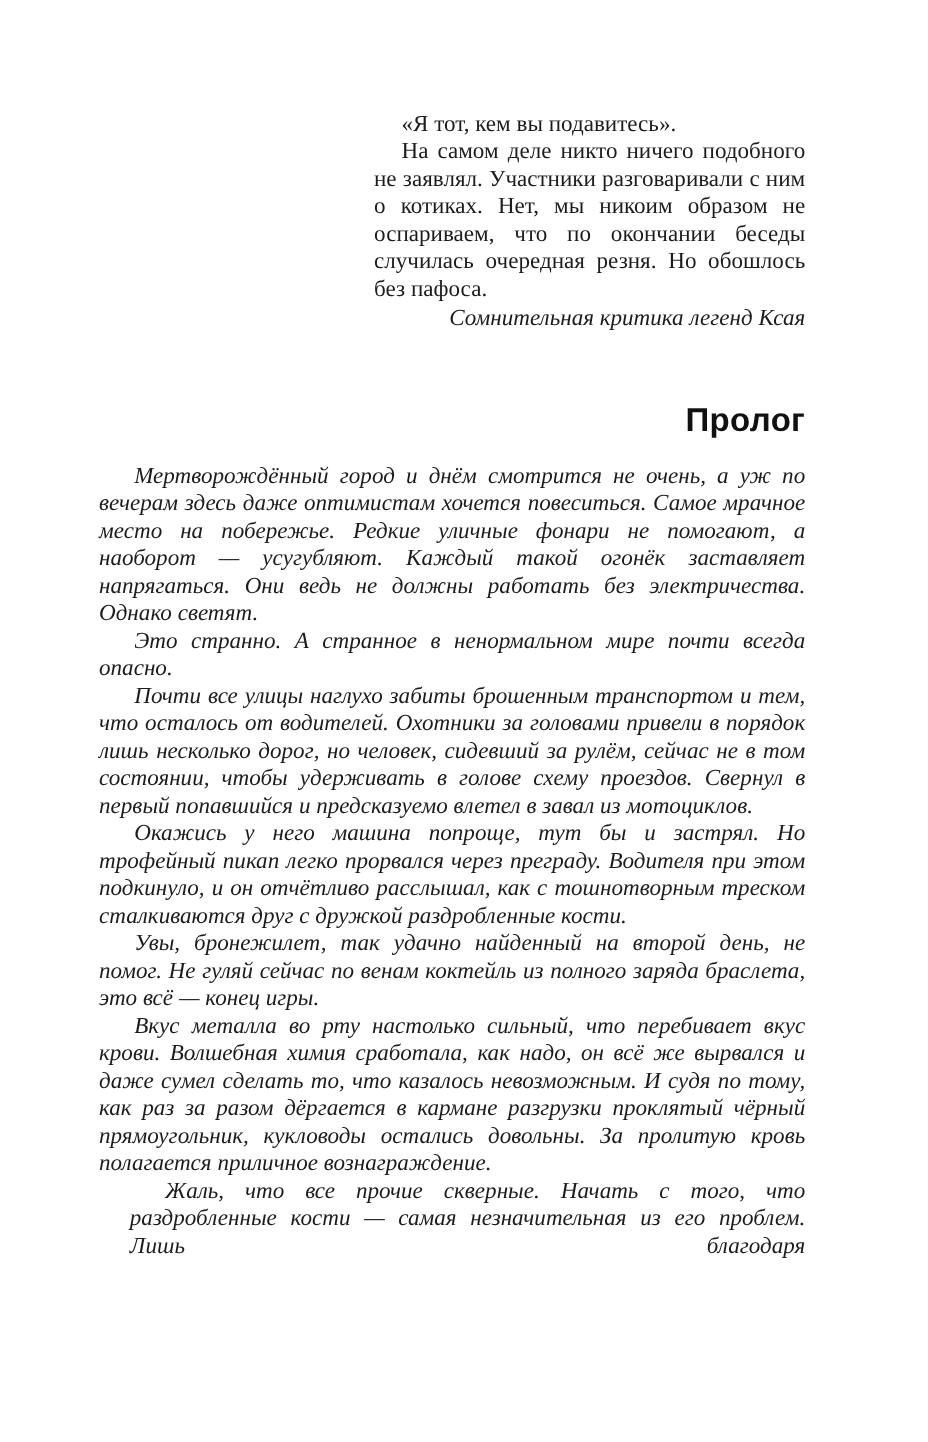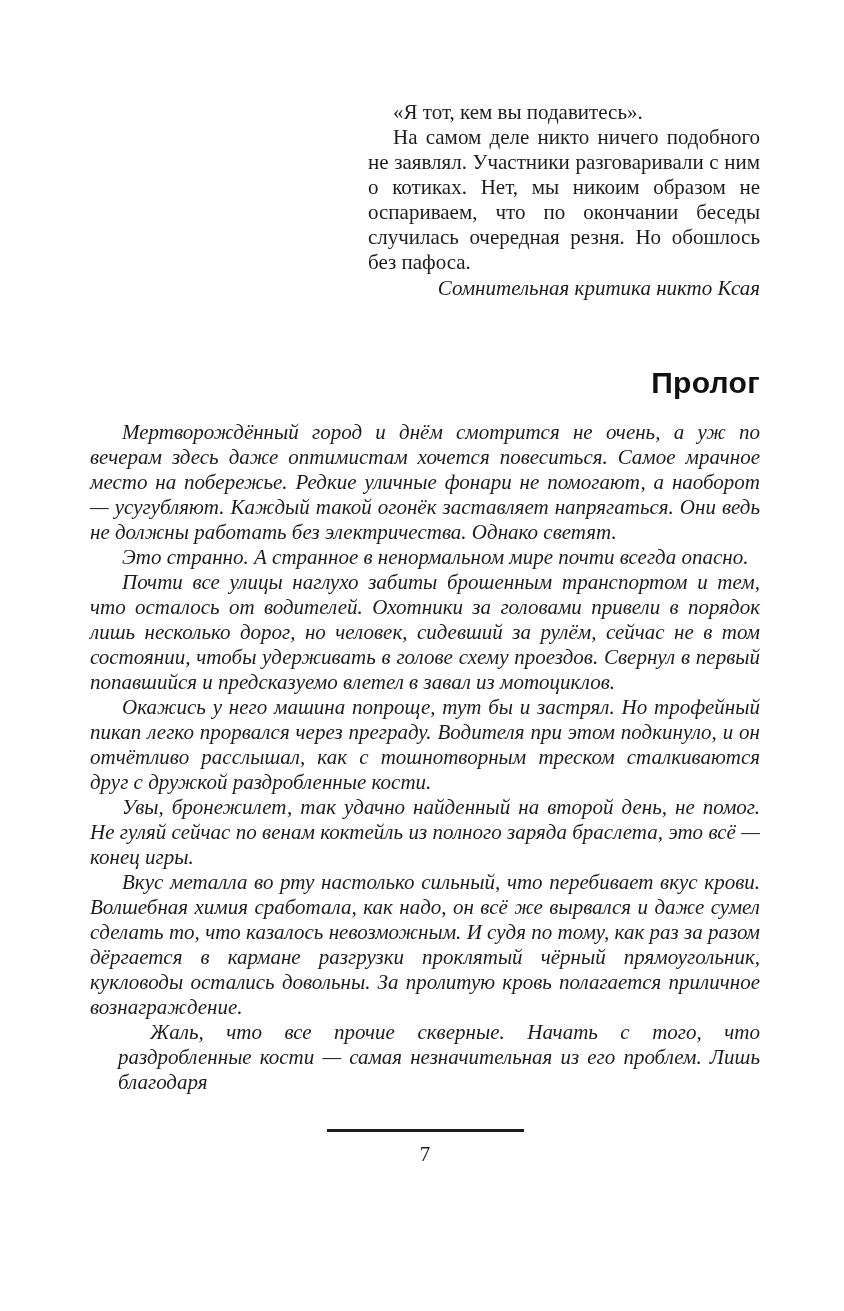--- a/index.html
+++ b/index.html
@@ -8,21 +8,21 @@
     background: #ffffff;
   }
   .page {
     position: relative;
     width: 844px;
     height: 1169px;
     box-sizing: border-box;
     background: #ffffff;
     color: #1c1c1c;
     font-family: "Liberation Serif", serif;
-    padding: 100px 84px 0 90px;
+    padding: 100px 112px 0 90px;
     overflow: hidden;
   }
   
   .epigraph {
     width: 392px;
     margin-left: auto;
     font-size: 21px;
     line-height: 25px;
     text-align: justify;
     hyphens: auto;
@@ -82,21 +82,21 @@
   }
 </style>
 </head>
 <body>
 
 <div class="page">
 
   <div class="epigraph">
     <p>«Я тот, кем вы подавитесь».</p>
     <p>На самом деле никто ничего подобного не заявлял. Участники разговаривали с ним о котиках. Нет, мы никоим образом не оспариваем, что по окончании беседы случилась очередная резня. Но обошлось без пафоса.</p>
-    <p class="attribution">Сомнительная критика никто Ксая</p>
+    <p class="attribution">Сомнительная критика легенд Ксая</p>
   </div>
 
   <h1 class="chapter-title">Пролог</h1>
 
   <div class="body-text">
     <p>Мертворождённый город и днём смотрится не очень, а уж по вечерам здесь даже оптимистам хочется повеситься. Самое мрачное место на побережье. Редкие уличные фонари не помогают, а наоборот — усугубляют. Каждый такой огонёк заставляет напрягаться. Они ведь не должны работать без электричества. Однако светят.</p>
     <p>Это странно. А странное в ненормальном мире почти всегда опасно.</p>
     <p>Почти все улицы наглухо забиты брошенным транспортом и тем, что осталось от водителей. Охотники за головами привели в порядок лишь несколько дорог, но человек, сидевший за рулём, сейчас не в том состоянии, чтобы удерживать в голове схему проездов. Свернул в первый попавшийся и предсказуемо влетел в завал из мотоциклов.</p>
     <p>Окажись у него машина попроще, тут бы и застрял. Но трофейный пикап легко прорвался через преграду. Водителя при этом подкинуло, и он отчётливо расслышал, как с тошнотворным треском сталкиваются друг с дружкой раздробленные кости.</p>
     <p>Увы, бронежилет, так удачно найденный на второй день, не помог. Не гуляй сейчас по венам коктейль из полного заряда браслета, это всё — конец игры.</p>

